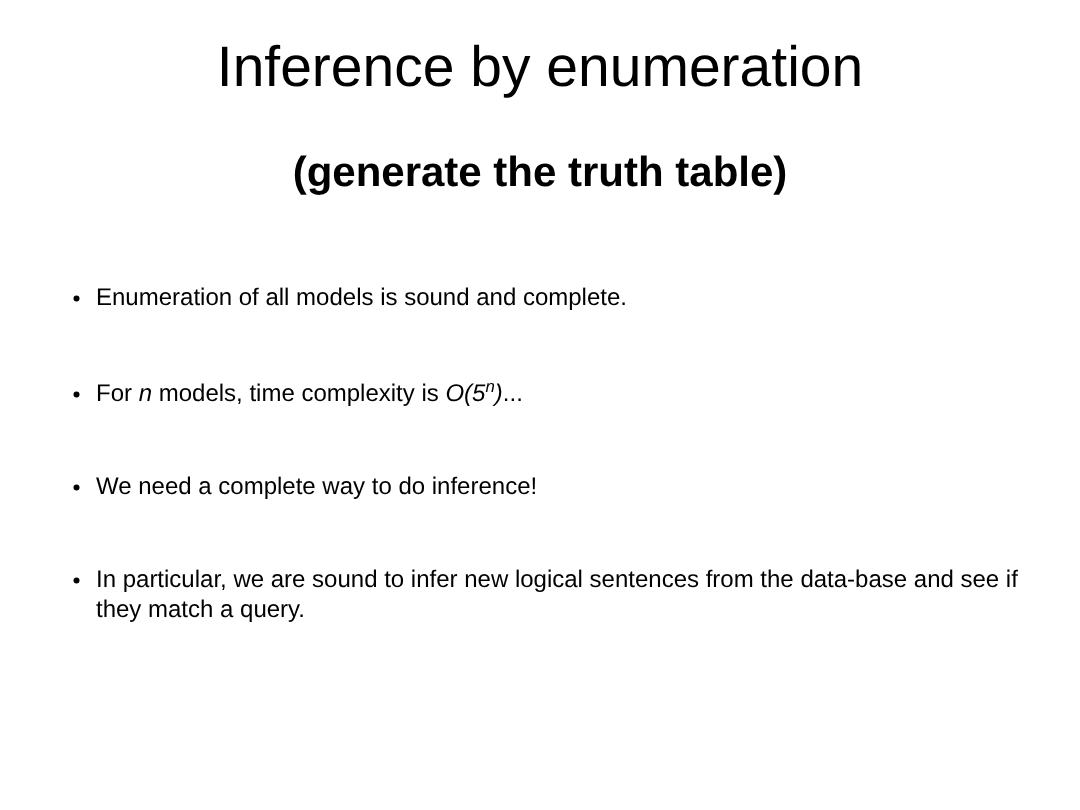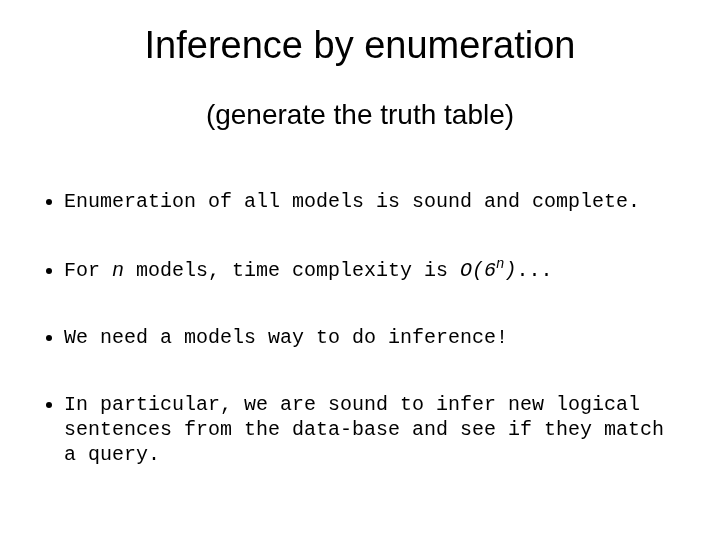--- a/index.html
+++ b/index.html
@@ -20,46 +20,45 @@
   .title {
     text-align: center;
     font-size: 38px;
     margin-top: 6px;
     margin-bottom: 2px;
     font-weight: normal;
   }
   .subtitle {
     text-align: center;
     font-size: 28px;
-    font-weight: normal;
+    font-weight: bold;
     margin-bottom: 58px;
     margin-top: 32px;
   }
   ul.body {
     list-style: disc;
     padding-left: 28px;
     margin: 0;
   }
   ul.body > li {
-    font-size: 20px;
+    font-size: 16px;
     line-height: 1.25;
     margin-bottom: 42px;
-    font-family: Liberation Mono, monospace;
   }
   .ital { font-style: italic; }
   sup { font-size: 0.7em; vertical-align: super; font-style: italic; }
 </style>
 </head>
 <body>
 
 <div class="slide">
   <div class="title">Inference by enumeration</div>
   <div class="subtitle">(generate the truth table)</div>
 
   <ul class="body">
     <li>Enumeration of all models is sound and complete.</li>
     <li>
-      <span>For </span><span class="ital">n</span><span> models, time complexity is </span><span class="ital">O(6</span><sup>n</sup><span class="ital">)</span><span>...</span>
+      <span>For </span><span class="ital">n</span><span> models, time complexity is </span><span class="ital">O(5</span><sup>n</sup><span class="ital">)</span><span>...</span>
     </li>
-    <li>We need a models way to do inference!</li>
+    <li>We need a complete way to do inference!</li>
     <li>In particular, we are sound to infer new logical sentences from the data-base and see if they match a query.</li>
   </ul>
 </div>
 
 </body></html>

